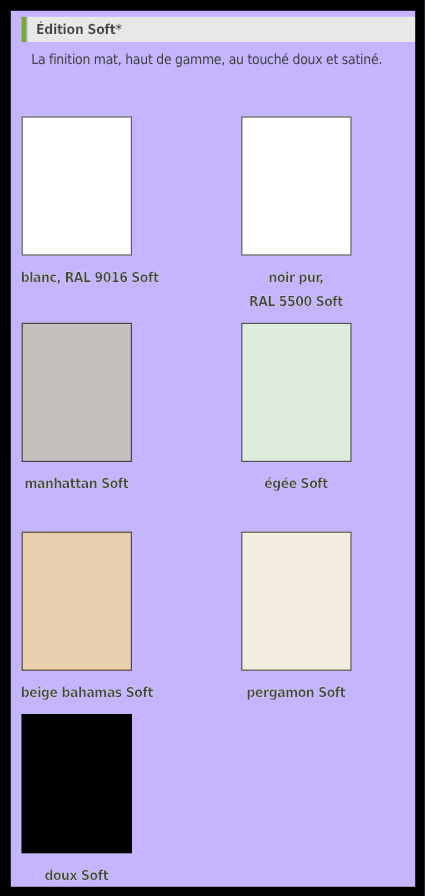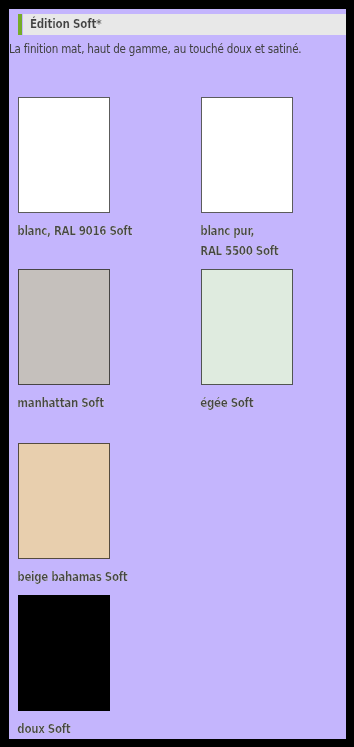--- a/index.html
+++ b/index.html
@@ -25,65 +25,69 @@
     position:absolute;left:9px;top:5px;width:4px;height:21px;
     background:#76ac27;
   }
   .section-title{
     position:absolute;left:21px;top:5px;height:21px;line-height:21px;
     font-size:11.5px;font-weight:700;letter-spacing:-0.2px;
     color:#404040;white-space:nowrap;
     -webkit-text-stroke:0.2px #e8e8e8;
   }
   .section-desc{
-    position:absolute;left:0;top:33px;
+    position:absolute;left:17px;top:33px;
     font-size:11.5px;line-height:15px;letter-spacing:-0.185px;
     color:#404040;white-space:nowrap;
   }
   .swatch-grid{position:absolute;left:0;top:0;width:337px;height:730px;}
   .swatch-cell{position:absolute;width:92px;}
   .color-swatch{
     width:90px;height:114px;
     border:1px solid rgba(0,0,0,0.64);
     box-sizing:content-box;background-clip:border-box;
   }
   .swatch-label{
     margin-top:8px;
     font-size:11.5px;font-weight:700;letter-spacing:-0.34px;
-    color:#464646;line-height:20px;white-space:nowrap;
+    color:#464646;line-height:20px;white-space:nowrap;text-align:center;
     -webkit-text-stroke:0.2px #ffffff;
   }
 </style>
 </head>
 <body>
 
 <div class="panel">
   <div class="section-head"></div>
   <div class="accent-bar"></div>
   <div class="section-title">Édition Soft*</div>
   <div class="section-desc">La finition mat, haut de gamme, au touché doux et satiné.</div>
   <div class="swatch-grid" id="swatch-grid">
       <div class="swatch-cell" style="left: 9px; top: 88px;">
         <div class="color-swatch" style="background: rgb(255, 255, 255); border-color: rgba(0, 0, 0, 0.64);"></div>
         <div class="swatch-label" style="margin-left: -0.7px;"><span>blanc, RAL 9016 Soft</span></div>
       </div>
       <div class="swatch-cell" style="left: 192px; top: 88px;">
         <div class="color-swatch" style="background: rgb(255, 255, 255); border-color: rgba(0, 0, 0, 0.64);"></div>
-        <div class="swatch-label" style="margin-left: -0.7px;"><span>blanc pur,</span><br><span>RAL 5500 Soft</span></div>
+        <div class="swatch-label" style="margin-left: -0.7px;"><span>noir pur,</span><br><span>RAL 5500 Soft</span></div>
       </div>
       <div class="swatch-cell" style="left: 9px; top: 260px;">
         <div class="color-swatch" style="background: rgb(197, 192, 188); border-color: rgba(0, 0, 0, 0.64);"></div>
         <div class="swatch-label" style="margin-left: -0.7px;"><span>manhattan Soft</span></div>
       </div>
       <div class="swatch-cell" style="left: 9px; top: 434px;">
         <div class="color-swatch" style="background: rgb(232, 207, 174); border-color: rgba(0, 0, 0, 0.64);"></div>
         <div class="swatch-label" style="margin-left: -0.7px;"><span>beige bahamas Soft</span></div>
       </div>
       <div class="swatch-cell" style="left: 192px; top: 260px;">
         <div class="color-swatch" style="background: rgb(223, 235, 223); border-color: rgba(0, 0, 0, 0.64);"></div>
         <div class="swatch-label" style="margin-left: -0.7px;"><span>égée Soft</span></div>
       </div>
+      <div class="swatch-cell" style="left: 192px; top: 434px;">
+        <div class="color-swatch" style="background: rgb(242, 237, 223); border-color: rgba(0, 0, 0, 0.64);"></div>
+        <div class="swatch-label" style="margin-left: -0.7px;"><span>pergamon Soft</span></div>
+      </div>
       <div class="swatch-cell" style="left: 9px; top: 586px;">
         <div class="color-swatch" style="background: rgb(0, 0, 0); border-color: rgba(0, 0, 0, 0.64);"></div>
         <div class="swatch-label" style="margin-left: -0.7px;"><span>doux Soft</span></div>
       </div>
     </div>
 </div>
 
 </body></html>

